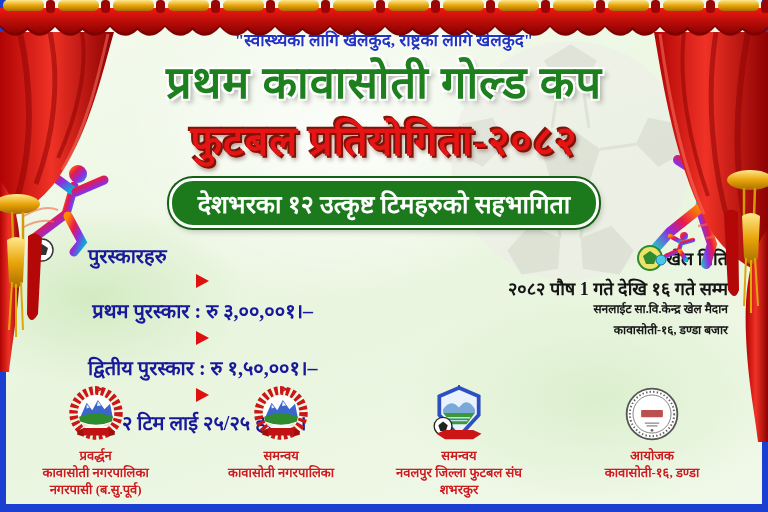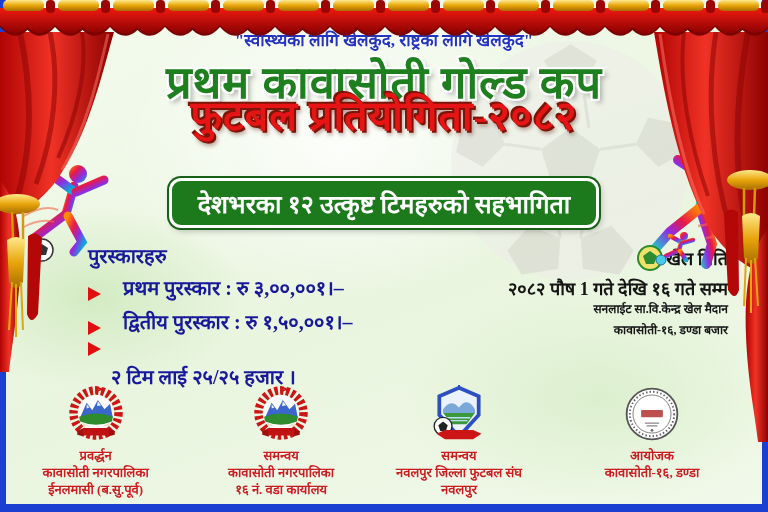--- a/index.html
+++ b/index.html
@@ -25,30 +25,30 @@
   .player-left{left:14px;top:156px;z-index:4;}
   .player-right{left:628px;top:146px;z-index:4;}
   .player-mini{left:652px;top:230px;z-index:4;}
   
   .tagline{top:28px;left:0;width:100%;text-align:center;z-index:3;
     color:#2334c0;font-size:17px;font-weight:bold;
     text-shadow:1px 1px 0 #fff,-1px -1px 0 #fff;white-space:nowrap;}
   .title1{top:50px;left:0;width:100%;text-align:center;z-index:3;
     color:#1d7f1d;font-size:45px;font-weight:800;letter-spacing:1px;white-space:nowrap;
     text-shadow:-2px -2px 0 #fff,2px -2px 0 #fff,-2px 2px 0 #fff,2px 2px 0 #fff,4px 4px 5px rgba(40,40,40,.35);}
-  .title2{top:86px;left:0;width:100%;text-align:center;z-index:3;
+  .title2{top:111px;left:0;width:100%;text-align:center;z-index:3;
     color:#e61414;font-size:41px;font-weight:800;letter-spacing:1px;white-space:nowrap;
     text-shadow:-2px -2px 0 #7c1508,2px 2px 0 #7c1508,3px 4px 4px rgba(90,20,10,.45);}
   .banner-wrap{top:178px;left:0;width:100%;text-align:center;z-index:3;}
-  .banner{display:inline-block;background:#1c7a1c;border:3px solid #fff;border-radius:12px;
+  .banner{display:inline-block;background:#1c7a1c;border:3px solid #fff;border-radius:24px;
     box-shadow:0 0 0 2px #156015,2px 3px 6px rgba(0,0,0,.25);
     color:#fff;font-weight:bold;font-size:25px;padding:5px 26px;white-space:nowrap;}
   .prizes{left:88px;top:242px;z-index:3;color:#18189a;font-weight:bold;}
   .prizes-heading{font-size:20px;margin-bottom:5px;}
-  .prize-row{display:flex;align-items:flex-end;gap:22px;font-size:20px;margin-bottom:7px;white-space:nowrap;}
+  .prize-row{display:flex;align-items:center;gap:9px;font-size:20px;margin-bottom:7px;white-space:nowrap;flex-direction:column;}
   .bullet{width:0;height:0;border-top:7px solid transparent;border-bottom:7px solid transparent;
     border-left:13px solid #e01010;flex:0 0 auto;}
   .prize-row.no-bullet{margin-left:23px;}
   .schedule{left:388px;top:246px;width:340px;text-align:right;z-index:3;color:#151515;font-weight:bold;}
   .sched-label{font-size:18px;margin-bottom:6px;}
   .sched-date{font-size:18px;white-space:nowrap;}
   .sched-venue-label{font-size:18px;margin-top:24px;margin-bottom:4px;}
   .sched-venue{font-size:12px;margin-bottom:4px;white-space:nowrap;}
   
   .sponsors{left:1px;right:10px;top:384px;display:flex;z-index:3;}
@@ -214,54 +214,53 @@
         <circle cx="32" cy="31" r="19" fill="#fff"></circle>
         <path d="M15,36 L22,20 L28,28 L34,17 L41,27 L47,21 L50,36 Z" fill="#3b66cc"></path>
         <path d="M22,21.5 L25,25 L22,26 Z M34,18.5 L37.5,23 L33,23.5 Z" fill="#e8f0ff"></path>
         <path d="M14,35 Q32,28 50,35 L49,40 Q32,47 15,40 Z" fill="#2e8b2e"></path>
         <path d="M17,41 Q32,50 47,41 L46,45 H18 Z" fill="#efe0c6"></path>
         <path d="M12,50 L19,47 L19,56 L12,54 Z M52,50 L45,47 L45,56 L52,54 Z" fill="#a00e0e"></path>
         <rect x="18" y="47" width="28" height="8" rx="1.5" fill="#c01212"></rect>
       </svg>
       <span class="sp-role">प्रवर्द्धन</span>
       <span class="sp-name">कावासोती नगरपालिका</span>
-      <span class="sp-sub">ईनलमासी (ब.सु.पूर्व)</span>
+      <span class="sp-sub">नगरपासी (ब.सु.पूर्व)</span>
     </div>
 
     <div class="sponsor-col s2">
       <svg class="logo" viewBox="0 0 64 64" width="60" height="60">
         <path d="M32,2 L32,10 M32,3 L38,5.5 L32,8" stroke="#c01212" stroke-width="1.6" fill="none"></path>
         <circle cx="32" cy="31" r="24" fill="none" stroke="#cc1515" stroke-width="9" stroke-dasharray="3.6 2.6"></circle>
         <circle cx="32" cy="31" r="19" fill="#fff"></circle>
         <path d="M15,36 L22,20 L28,28 L34,17 L41,27 L47,21 L50,36 Z" fill="#3b66cc"></path>
         <path d="M22,21.5 L25,25 L22,26 Z M34,18.5 L37.5,23 L33,23.5 Z" fill="#e8f0ff"></path>
         <path d="M14,35 Q32,28 50,35 L49,40 Q32,47 15,40 Z" fill="#2e8b2e"></path>
         <path d="M17,41 Q32,50 47,41 L46,45 H18 Z" fill="#efe0c6"></path>
         <path d="M12,50 L19,47 L19,56 L12,54 Z M52,50 L45,47 L45,56 L52,54 Z" fill="#a00e0e"></path>
         <rect x="18" y="47" width="28" height="8" rx="1.5" fill="#c01212"></rect>
       </svg>
       <span class="sp-role">समन्वय</span>
       <span class="sp-name">कावासोती नगरपालिका</span>
-      <span class="sp-sub">१६ नं. वडा कार्यालय</span>
     </div>
 
     <div class="sponsor-col s3">
       <svg class="logo" viewBox="0 0 64 64" width="60" height="60">
         <path d="M32,1 L32,7" stroke="#2244bb" stroke-width="2"></path>
         <path d="M32,4 L53,13 L53,33 L32,56 L11,33 L11,13 Z" fill="#eaf3fd" stroke="#2d4fc0" stroke-width="4"></path>
         <path d="M15,27 Q23,15 32,25 Q41,13 49,27 L49,31 H15 Z" fill="#7aa8d8"></path>
         <path d="M15,31 H49 L40,43 H25 Z" fill="#3a9a3a"></path>
         <path d="M18,36 H44 M20,39 H41" stroke="#bfe0f2" stroke-width="1.4"></path>
         <circle cx="15" cy="45" r="9.5" fill="#fff" stroke="#222" stroke-width="1.4"></circle>
         <path d="M15,40 L20,44 L18,50 L12,50 L10,44 Z" fill="#222"></path>
         <path d="M8,53 L17,49 H47 L56,53 L47,59 H17 Z" fill="#cc1515"></path>
       </svg>
       <span class="sp-role">समन्वय</span>
       <span class="sp-name">नवलपुर जिल्ला फुटबल संघ</span>
-      <span class="sp-sub">नवलपुर</span>
+      <span class="sp-sub">शभरकुर</span>
     </div>
 
     <div class="sponsor-col s4">
       <svg class="logo" viewBox="0 0 64 64" width="58" height="58">
         <circle cx="32" cy="32" r="28" fill="#fff" stroke="#555" stroke-width="2"></circle>
         <circle cx="32" cy="32" r="21" fill="none" stroke="#777" stroke-width="1"></circle>
         <circle cx="32" cy="32" r="24.5" fill="none" stroke="#666" stroke-width="2.2" stroke-dasharray="1.6 2.4"></circle>
         <rect x="20" y="27.5" width="24" height="8" rx="1" fill="#b03030" opacity=".85"></rect>
         <path d="M24,42 H40 M26,45 H38" stroke="#888" stroke-width="1.4"></path>
         <circle cx="32" cy="50" r="1.5" fill="#666"></circle>

